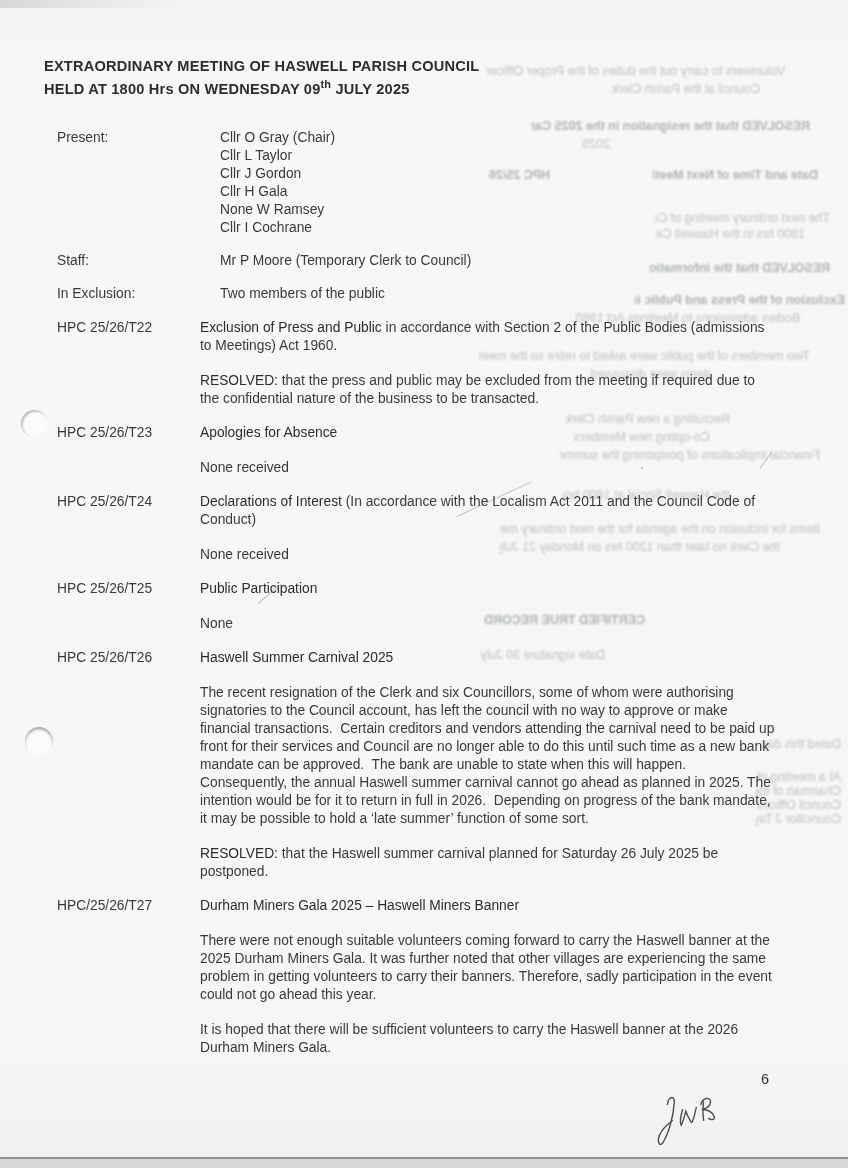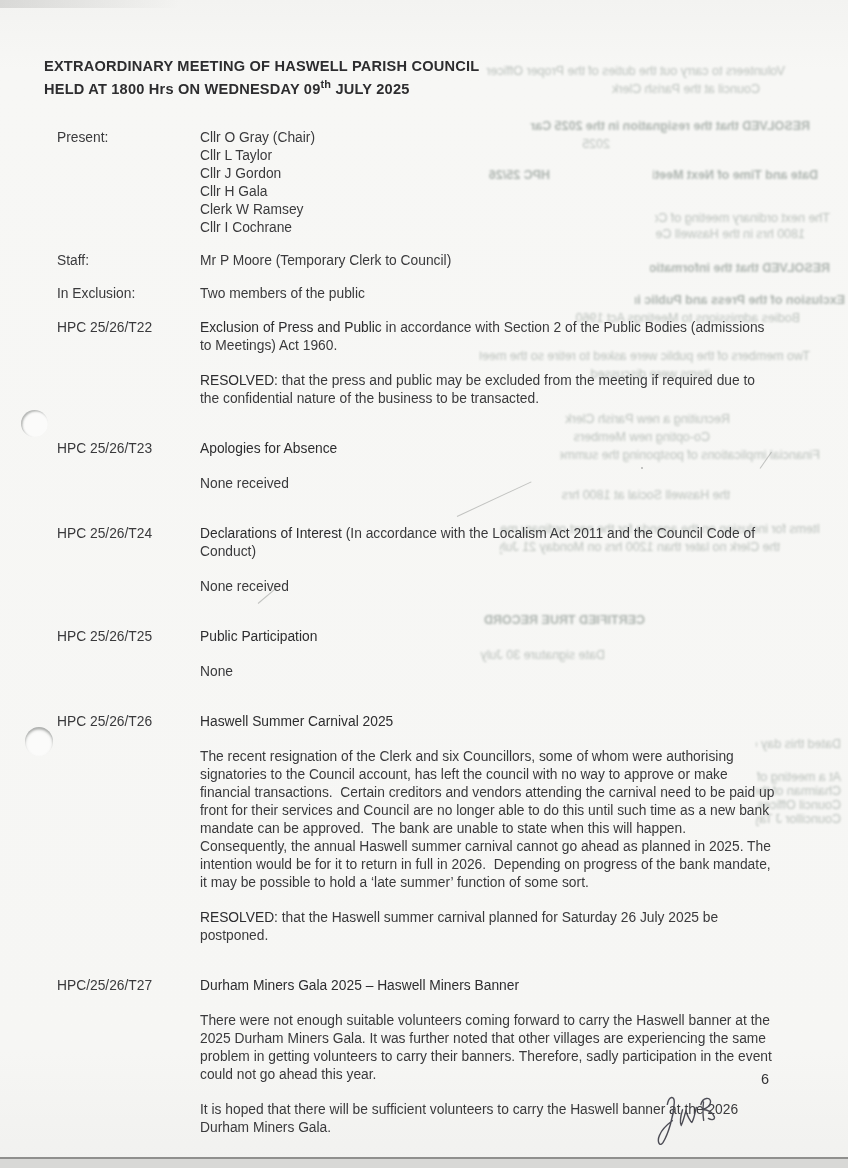--- a/index.html
+++ b/index.html
@@ -33,26 +33,26 @@
   .bottom-edge{position:absolute;left:0;top:1159px;width:848px;height:9px;background:#d8d8d6;box-shadow:0 -2px 0 #8f8f8d;}
   
   .doc-title{position:absolute;left:44px;top:57px;margin:0;font-size:14.6px;line-height:18px;
     font-weight:bold;color:#2d2d2f;letter-spacing:.2px;}
   .doc-title .tl{display:block;white-space:pre;}
   .doc-title sup{font-size:11px;}
   .flow{position:absolute;left:57px;top:129px;width:730px;}
   .row{display:grid;grid-template-columns:143px 575px;}
   .att-row{margin-bottom:15px;}
   #attendance{margin-bottom:16px;}
-  .minute-item + .minute-item{margin-top:32px;}
+  .minute-item + .minute-item{margin-top:16px;}
   .ref{white-space:nowrap;}
   .item-title{white-space:pre-wrap;}
   .item-title .tb,b,.plead{font-weight:normal;color:#2d2d2f;}
   .para{margin:17px 0 0 0;white-space:pre-wrap;}
-  .att-line{line-height:18px;}
+  .att-line{line-height:18px;margin-left:20px;}
   .page-number{position:absolute;left:761px;top:1070px;font-size:14.5px;color:#323234;}
   .signature{position:absolute;left:645px;top:1085px;width:85px;height:60px;}
 </style>
 </head>
 <body>
 
 <div class="page">
 
   <div id="bleed-layer">
       <div class="bleed-line" style="top: 64px; left: 485px; width: 300px;">Volunteers to carry out the duties of the Proper Officer of the</div>
@@ -97,21 +97,21 @@
 
   <div class="flow">
     <div id="attendance">
   <div class="row att-row">
     <div class="ref att-label">Present:</div>
     <div class="cnt att-lines">
             <div class="att-line">Cllr O Gray (Chair)</div>
             <div class="att-line">Cllr L Taylor</div>
             <div class="att-line">Cllr J Gordon</div>
             <div class="att-line">Cllr H Gala</div>
-            <div class="att-line">Clerk W Ramsey</div>
+            <div class="att-line">None W Ramsey</div>
             <div class="att-line">Cllr I Cochrane</div>
           </div>
   </div>
 
   <div class="row att-row">
     <div class="ref att-label">Staff:</div>
     <div class="cnt att-lines">
             <div class="att-line">Mr P Moore (Temporary Clerk to Council)</div>
           </div>
   </div>

